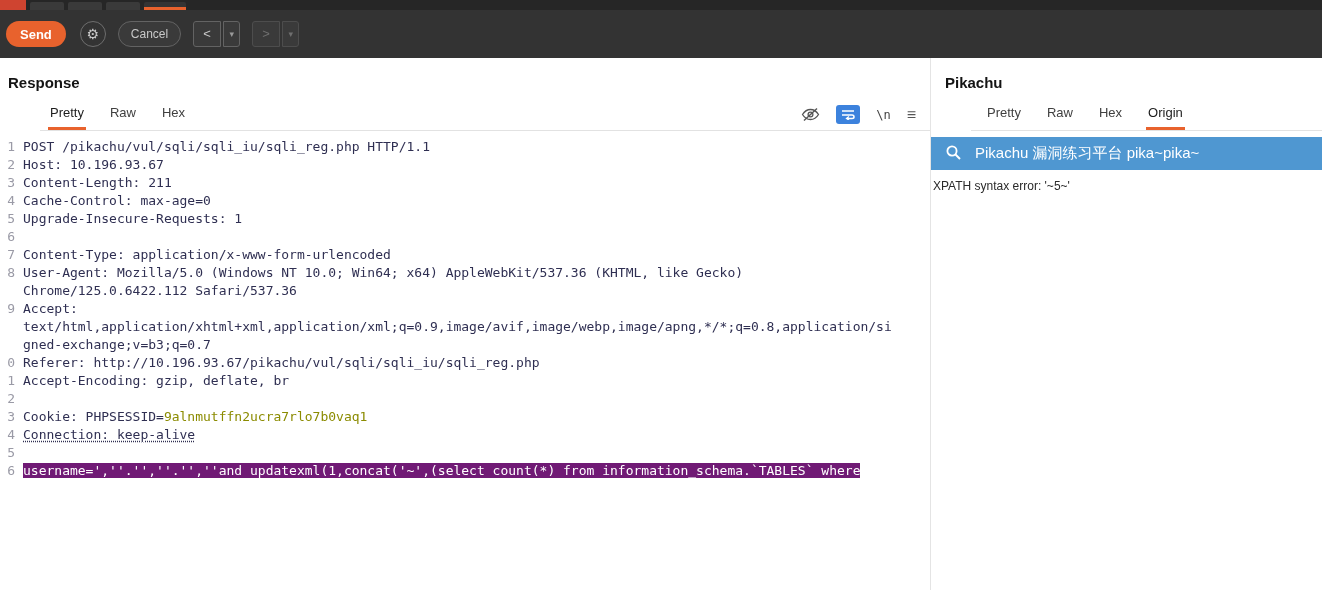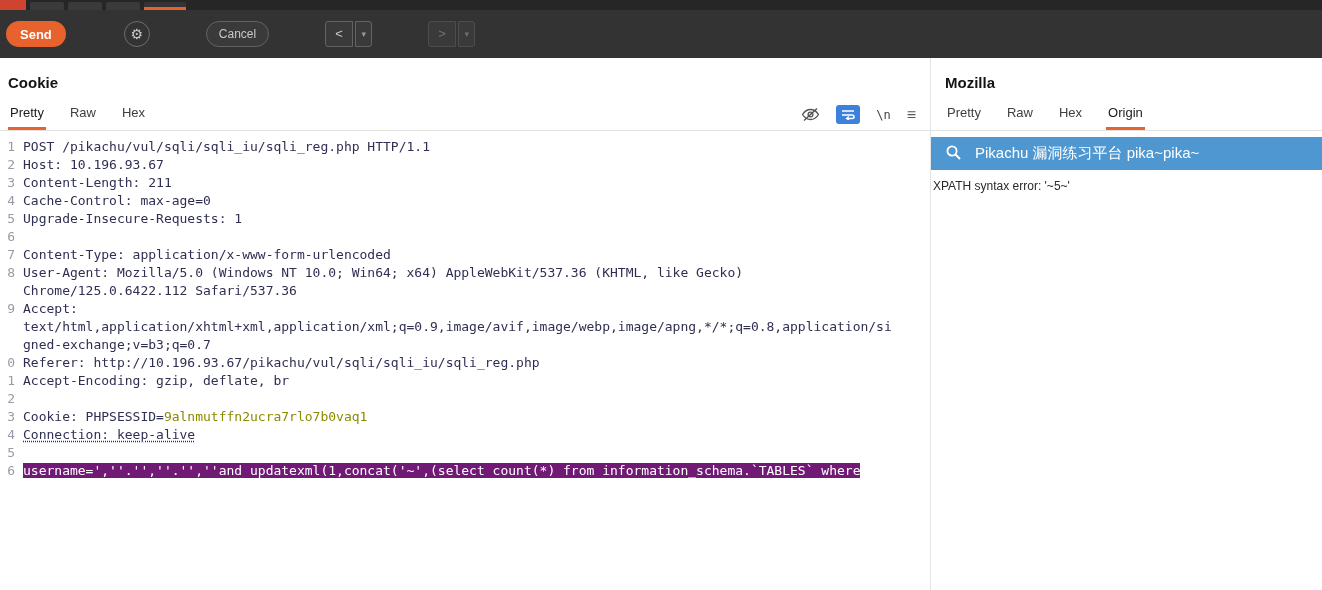--- a/index.html
+++ b/index.html
@@ -6,21 +6,21 @@
   html,body { width:1322px; height:590px; overflow:hidden; background:#ffffff;
               font-family:"Liberation Sans", sans-serif; }
 
   
   .topstrip { height:10px; background:#262626; display:flex; align-items:flex-end; }
   .ts-red   { width:26px; height:10px; background:#cf4430; }
   .ts-tab   { width:34px; height:8px; background:#3a3a3a; margin-left:4px; border-radius:2px 2px 0 0; }
   .ts-tab.active { width:42px; background:#343434; border-bottom:3px solid #e8622d; }
 
   
-  .toolbar { height:48px; background:#333333; display:flex; align-items:center; padding-left:6px;gap:44px; }
+  .toolbar { height:48px; background:#333333; display:flex; align-items:center; padding-left:6px; }
   .btn-send { height:26px; min-width:58px; padding:0 14px; background:#e8622d; color:#fff;
               border:none; border-radius:13px; font-size:13px; font-weight:bold; cursor:pointer; }
   .gear-btn { width:26px; height:26px; margin-left:14px; border:1px solid #6e6e6e; border-radius:50%;
               background:transparent; color:#c9c9c9; font-size:14px; line-height:24px; text-align:center; cursor:pointer; }
   .btn-dark { height:26px; padding:0 12px; margin-left:12px; background:#3a3a3a; border:1px solid #636363;
               border-radius:13px; color:#c8c8c8; font-size:12px; cursor:pointer; }
   .navgroup { display:flex; margin-left:12px; gap:2px; }
   .nav-main { height:26px; width:28px; background:#3a3a3a; border:1px solid #636363; border-radius:3px 0 0 3px;
               color:#c8c8c8; font-size:13px; text-align:center; line-height:24px; cursor:pointer; }
   .nav-drop { height:26px; width:17px; background:#3a3a3a; border:1px solid #636363; border-radius:0 3px 3px 0;
@@ -29,21 +29,21 @@
 
   
   .main { display:flex; height:532px; background:#fff; }
   .request-panel  { width:930px; }
   .response-panel { flex:1; border-left:1px solid #e4e4e4; }
 
   .panel-title { font-size:15px; font-weight:bold; color:#141414; padding:16px 0 10px 8px; }
   .response-panel .panel-title { padding-left:14px; }
 
   .tabrow { display:flex; align-items:flex-end; border-bottom:1px solid #e2e2e2; height:30px;
-            padding-left:8px; }
+            padding-left:8px;margin-left:40px; }
   .response-panel .tabrow { padding-left:14px; }
   .tab { font-size:13px; color:#404040; padding:4px 2px 7px 2px; margin-right:22px;
          border-bottom:3px solid transparent; cursor:pointer; }
   .tab.active { border-bottom-color:#e8622d; color:#1c1c1c; }
 
   .tab-icons { margin-left:auto; display:flex; align-items:center; gap:16px; padding:0 14px 6px 0; }
   .icon-eye svg { display:block; }
   .wrap-toggle { width:24px; height:19px; background:#3c82dd; border-radius:3px;
                  display:flex; align-items:center; justify-content:center; cursor:pointer; }
   .nl-label { font-family:"DejaVu Sans Mono", monospace; font-size:12px; color:#444; }
@@ -91,21 +91,21 @@
     <div class="nav-main">&gt;</div>
     <div class="nav-drop">
       <span>▾</span>
     </div>
   </div>
 </div>
 
 <div class="main">
 
   <div class="request-panel">
-    <div class="panel-title">Cookie</div>
+    <div class="panel-title">Response</div>
     <div class="tabrow">
       <div class="tab active">Pretty</div>
       <div class="tab">Raw</div>
       <div class="tab">Hex</div>
       <div class="tab-icons">
         <span class="icon-eye">
           <svg width="19" height="15" viewBox="0 0 19 15">
             <path d="M1.5 7.5 C4 3.5 7 2.5 9.5 2.5 C12 2.5 15 3.5 17.5 7.5 C15 11.5 12 12.5 9.5 12.5 C7 12.5 4 11.5 1.5 7.5 Z" fill="none" stroke="#555" stroke-width="1.3"></path>
             <circle cx="9.5" cy="7.5" r="2.4" fill="none" stroke="#555" stroke-width="1.3"></circle>
             <line x1="3" y1="13.5" x2="16" y2="1.5" stroke="#555" stroke-width="1.4"></line>
@@ -139,21 +139,21 @@
         <div class="code-row"><span class="ln">1</span><span class="code"><span>Accept-Encoding: gzip, deflate, br</span></span></div>
         <div class="code-row"><span class="ln">2</span></div>
         <div class="code-row"><span class="ln">3</span><span class="code"><span>Cookie: PHPSESSID=</span><span class="cookie">9alnmutffn2ucra7rlo7b0vaq1</span></span></div>
         <div class="code-row"><span class="ln">4</span><span class="code"><span class="underline">Connection: keep-alive</span></span></div>
         <div class="code-row"><span class="ln">5</span><span class="code"></span></div>
         <div class="code-row"><span class="ln">6</span><span class="code"><span class="selected">username=',''.'',''.'',''and updatexml(1,concat('~',(select count(*) from information_schema.`TABLES` where</span></span></div>
       </div>
   </div>
 
   <div class="response-panel">
-    <div class="panel-title">Mozilla</div>
+    <div class="panel-title">Pikachu</div>
     <div class="tabrow">
       <div class="tab">Pretty</div>
       <div class="tab">Raw</div>
       <div class="tab">Hex</div>
       <div class="tab active">Origin</div>
     </div>
     <div class="render-banner">
       <span>
         <svg width="17" height="17" viewBox="0 0 17 17">
           <circle cx="7" cy="7" r="4.6" fill="none" stroke="#fff" stroke-width="1.8"></circle>

